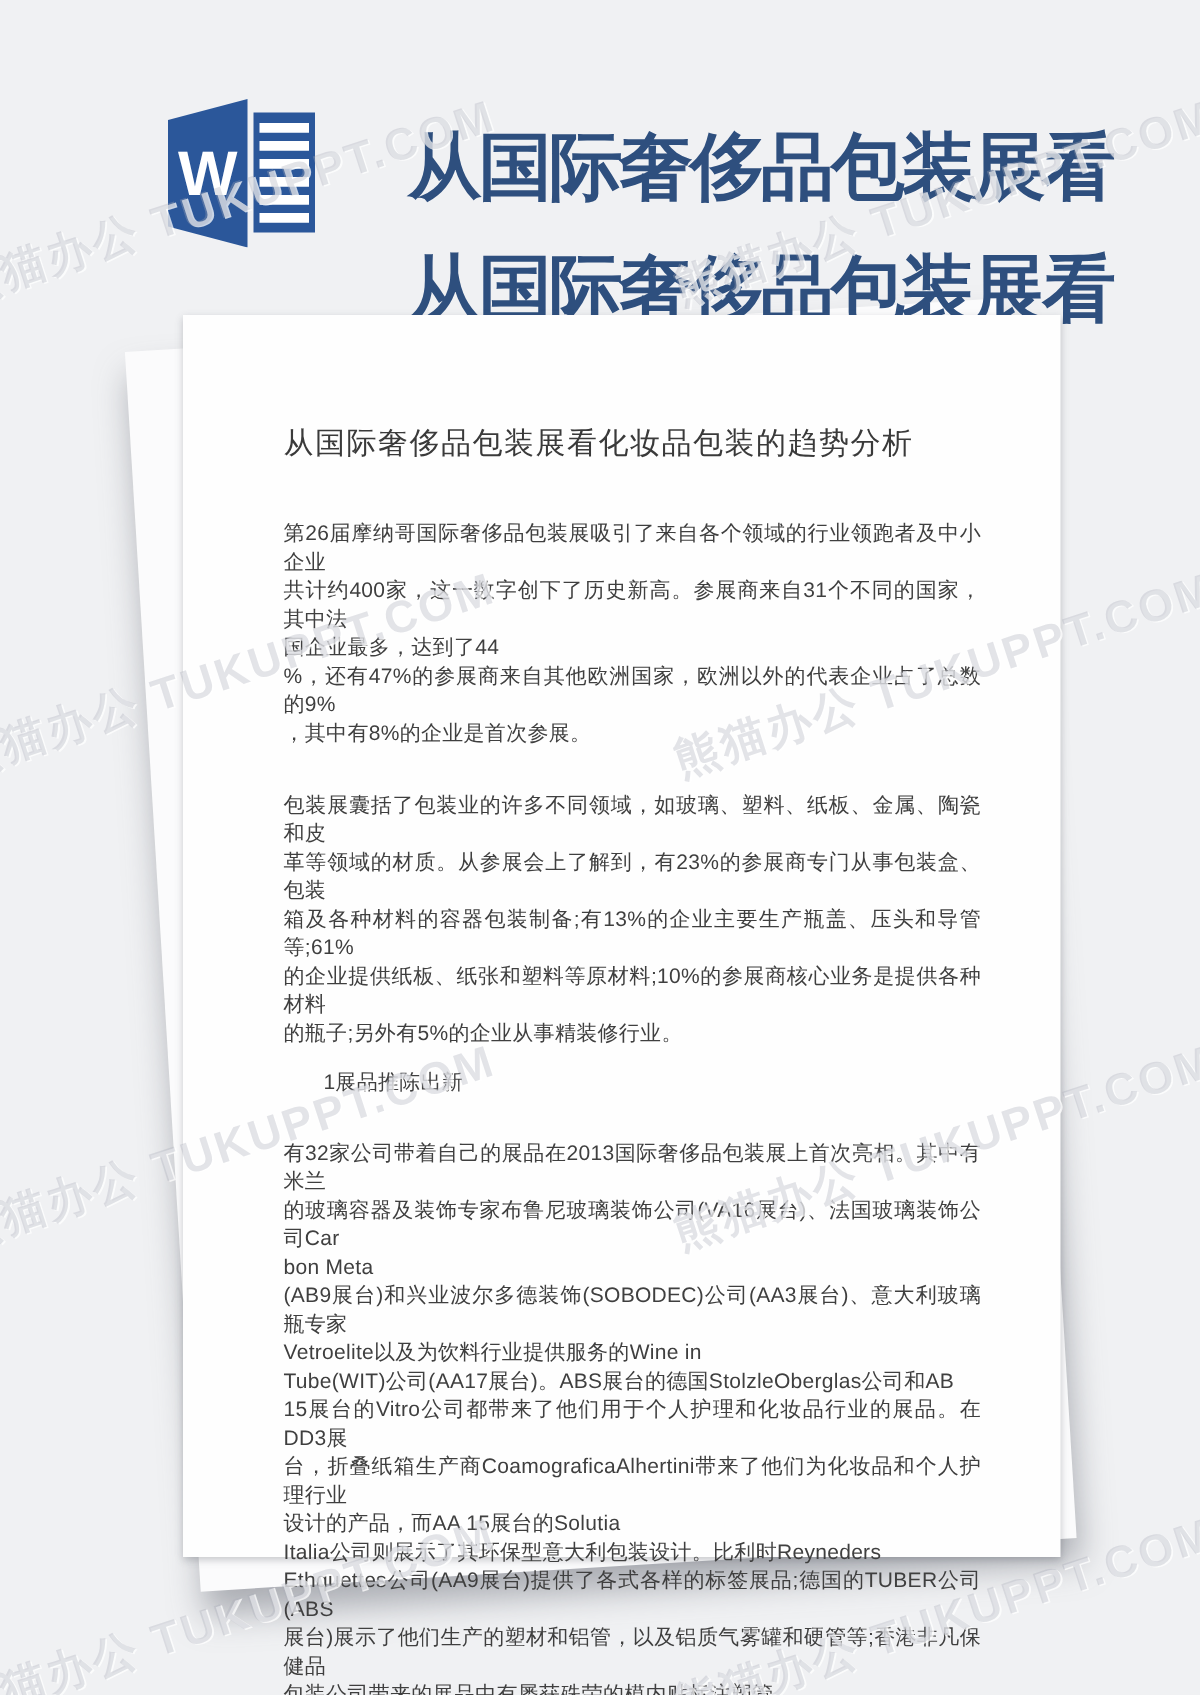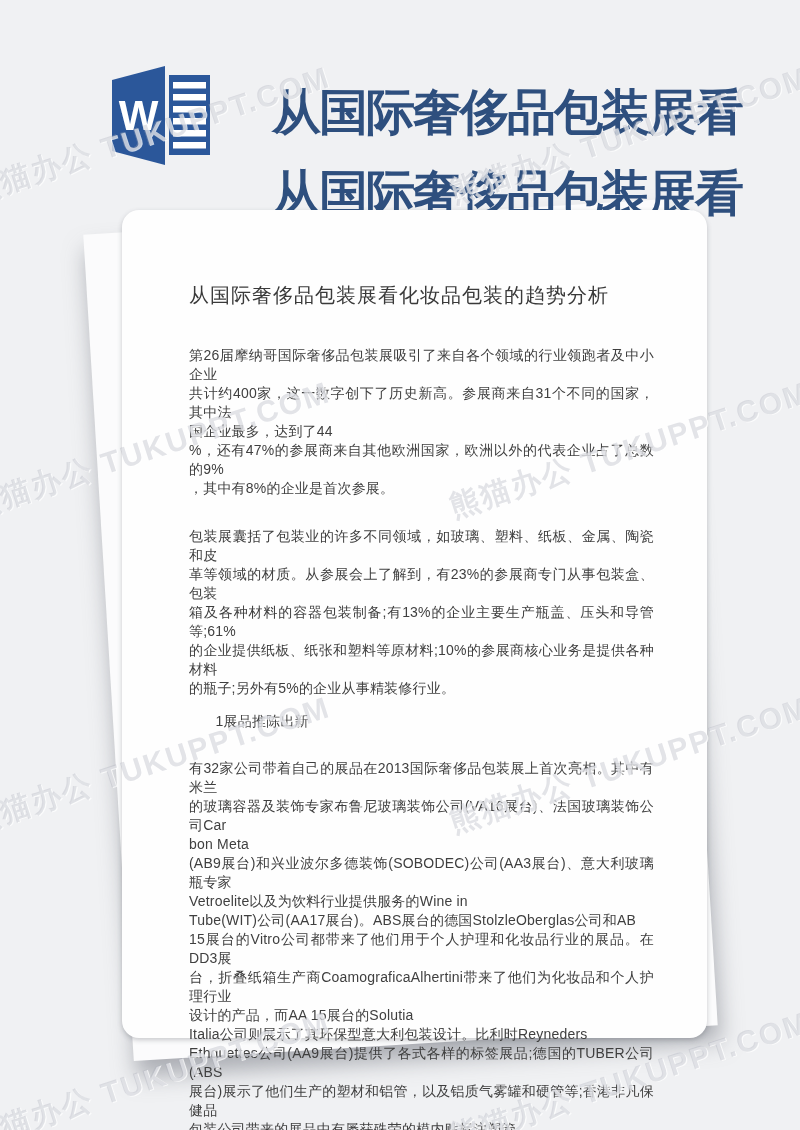--- a/index.html
+++ b/index.html
@@ -24,21 +24,20 @@
   
   .page{position:absolute;left:122px;top:210px;width:585px;height:828px;background:#fefefe;}
   .page-back{
     background:#fbfbfc;z-index:4;
     transform:translate(-14px,6px) rotate(-3.5deg);
     box-shadow:2px 16px 22px rgba(104,108,118,0.50);
   }
   .page-front{
     z-index:10;
     box-shadow:0 2px 5px rgba(80,84,92,0.30);
-    border-radius:17px;
   }
 
   
   .doc-content{
     position:absolute;left:67px;top:72px;width:465px;
     color:#3d3d3d;
   }
   .doc-heading{
     font-size:20px;letter-spacing:1px;color:#3a3a3a;
     margin:0 0 37px 0;font-weight:normal;white-space:nowrap;

